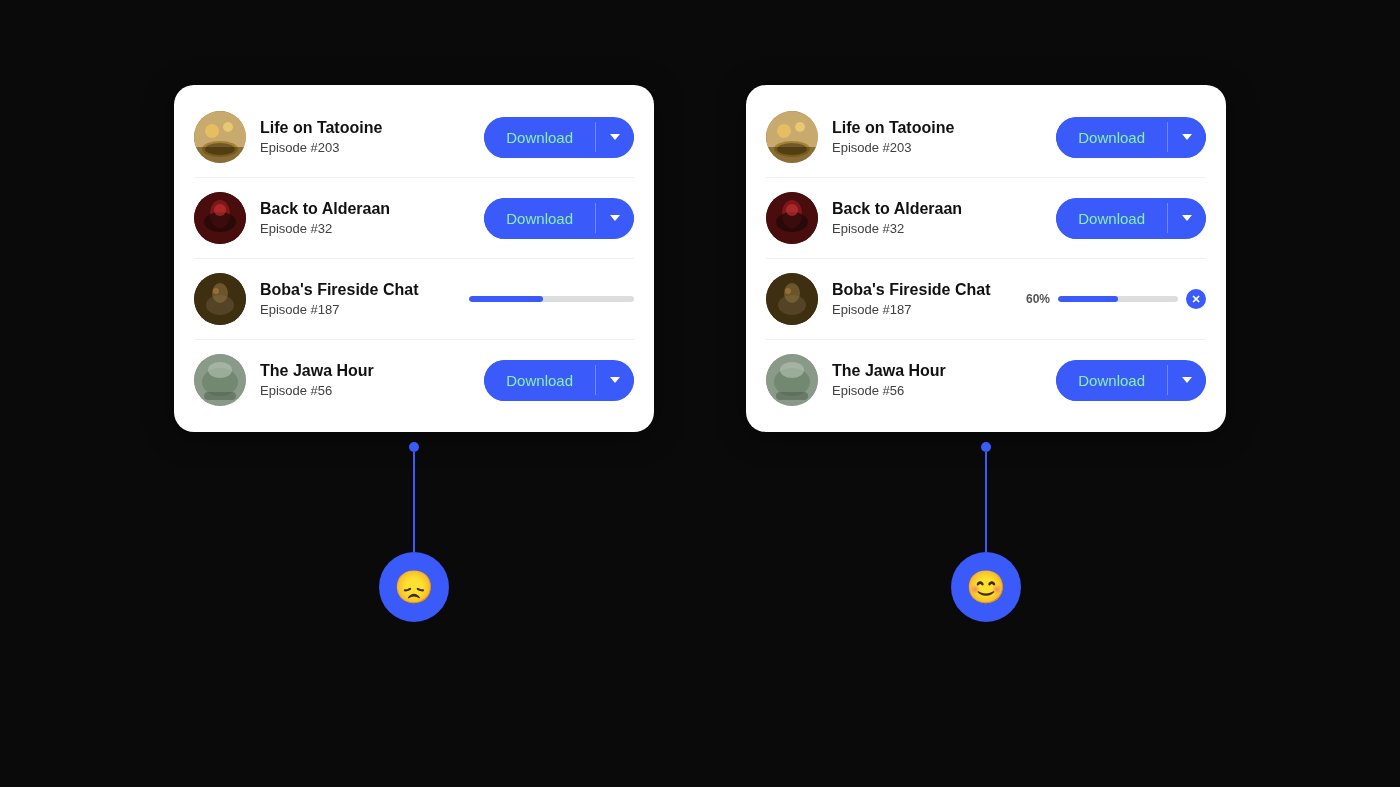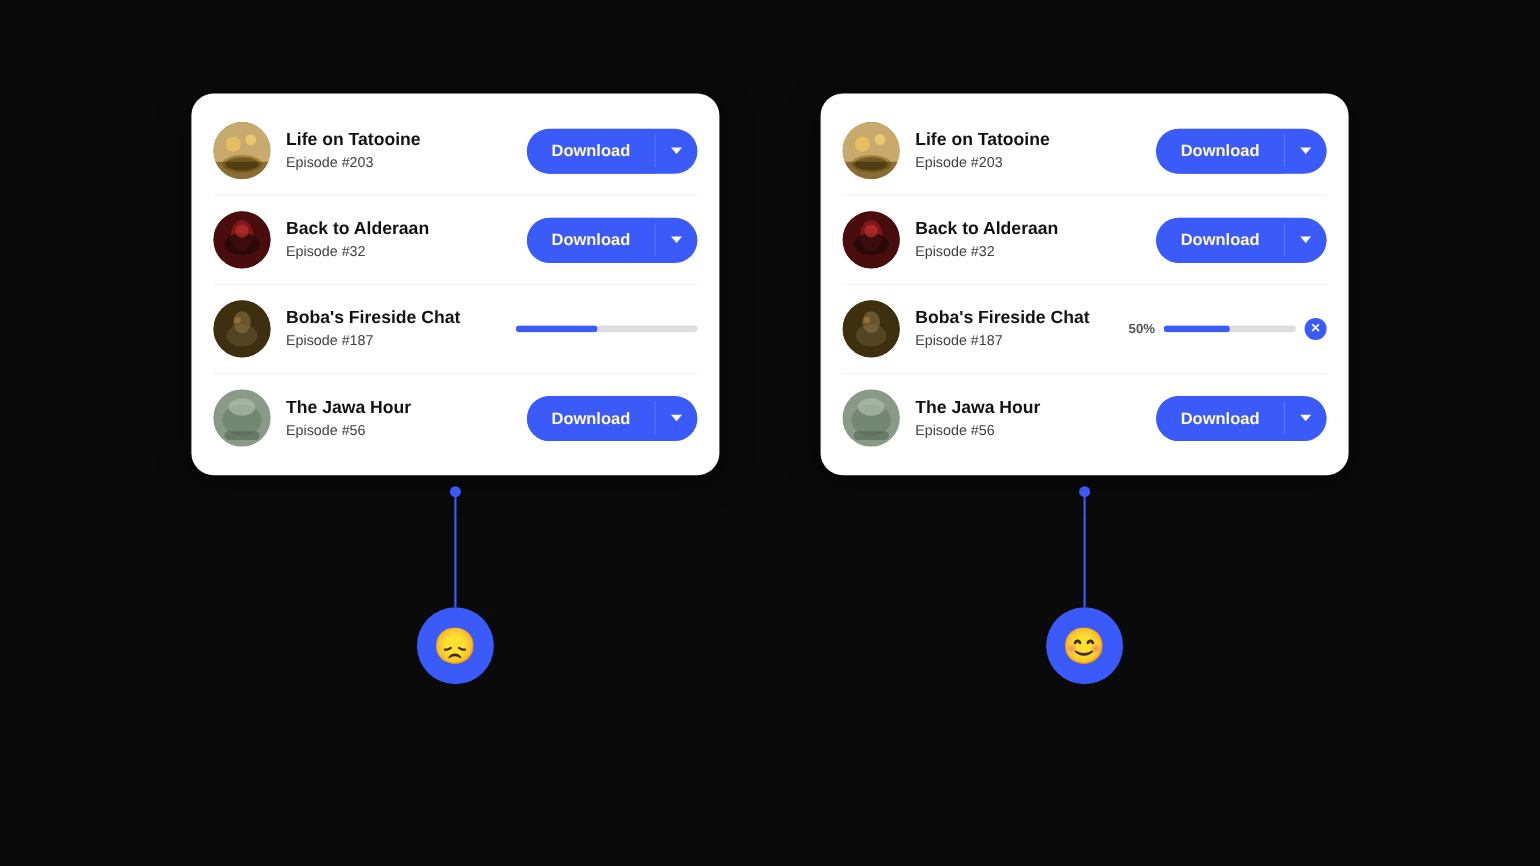--- a/index.html
+++ b/index.html
@@ -108,23 +108,23 @@
       display: flex;
       align-items: center;
       background: #3a5af9;
       border-radius: 50px;
       overflow: hidden;
     }
 
     .download-btn {
       background: #3a5af9;
       border: none;
-      color: #fef9c3;
+      color: #86efac;
       font-size: 15px;
-      font-weight: 700;
+      font-weight: 400;
       padding: 12px 22px;
       cursor: pointer;
       border-radius: 50px 0 0 50px;
     }
 
     .chevron-btn {
       background: #3a5af9;
       border: none;
       border-left: 1px solid rgba(255,255,255,0.3);
       color: white;
@@ -401,21 +401,21 @@
             <ellipse cx="26" cy="32" rx="14" ry="10" fill="#5a4a2a" opacity="0.8"></ellipse>
             <ellipse cx="26" cy="20" rx="8" ry="10" fill="#8a7040" opacity="0.6"></ellipse>
             <circle cx="22" cy="18" r="3" fill="#c08840" opacity="0.5"></circle>
           </svg>
         </div>
         <div class="episode-info">
           <div class="episode-title">Boba's Fireside Chat</div>
           <div class="episode-number">Episode #187</div>
         </div>
         <div class="progress-bar-container-right">
-          <span class="progress-label">50%</span>
+          <span class="progress-label">60%</span>
           <div class="progress-bar-right">
             <div class="progress-fill-right"></div>
           </div>
           <button class="cancel-btn">
             <span class="cancel-x">✕</span>
           </button>
         </div>
       </div>
 
       <div class="episode-row">

